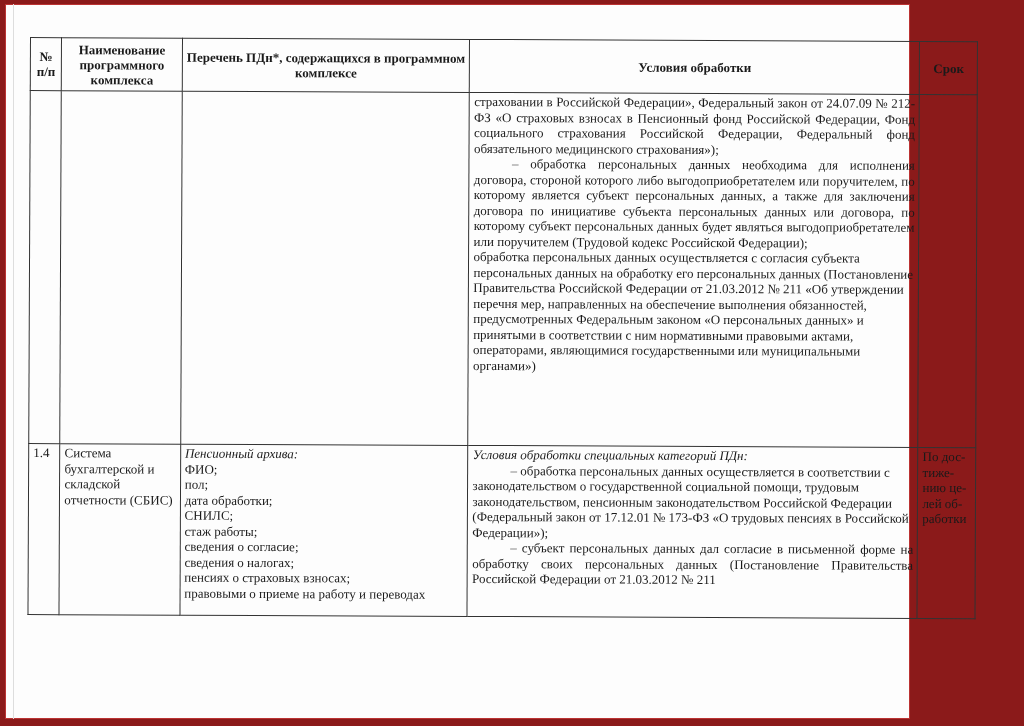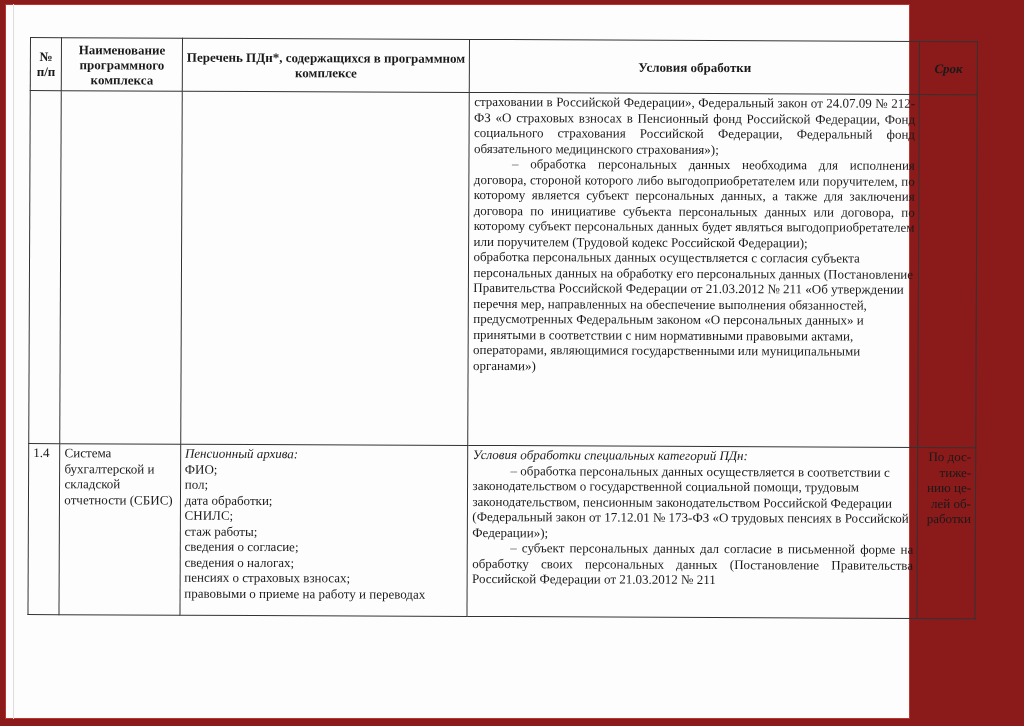--- a/index.html
+++ b/index.html
@@ -40,25 +40,25 @@
     height:50px;
     font-size:13px;
     line-height:15px;
   }
   .c1 { width:30px; }
   .c2 { width:115px; }
   .c3 { width:275px; }
   .c4 { width:430px; }
   .c5 { width:55px; }
   th.cond { font-size:14px; }
-  th.term { font-size:14px;font-style:italic; }
+  th.term { font-size:14px; }
   .just { text-align:justify; }
   .indent { text-indent:38px; }
   .ital { font-style:italic; }
-  .term-cell { text-align:right; }
+  .term-cell { text-align:left; }
   p { margin:0; }
   .row1 td { height:350px; }
   .row2 td { height:168px; }
 </style>
 </head>
 <body>
 
 <div class="page">
   <table class="doc">
     <colgroup>

